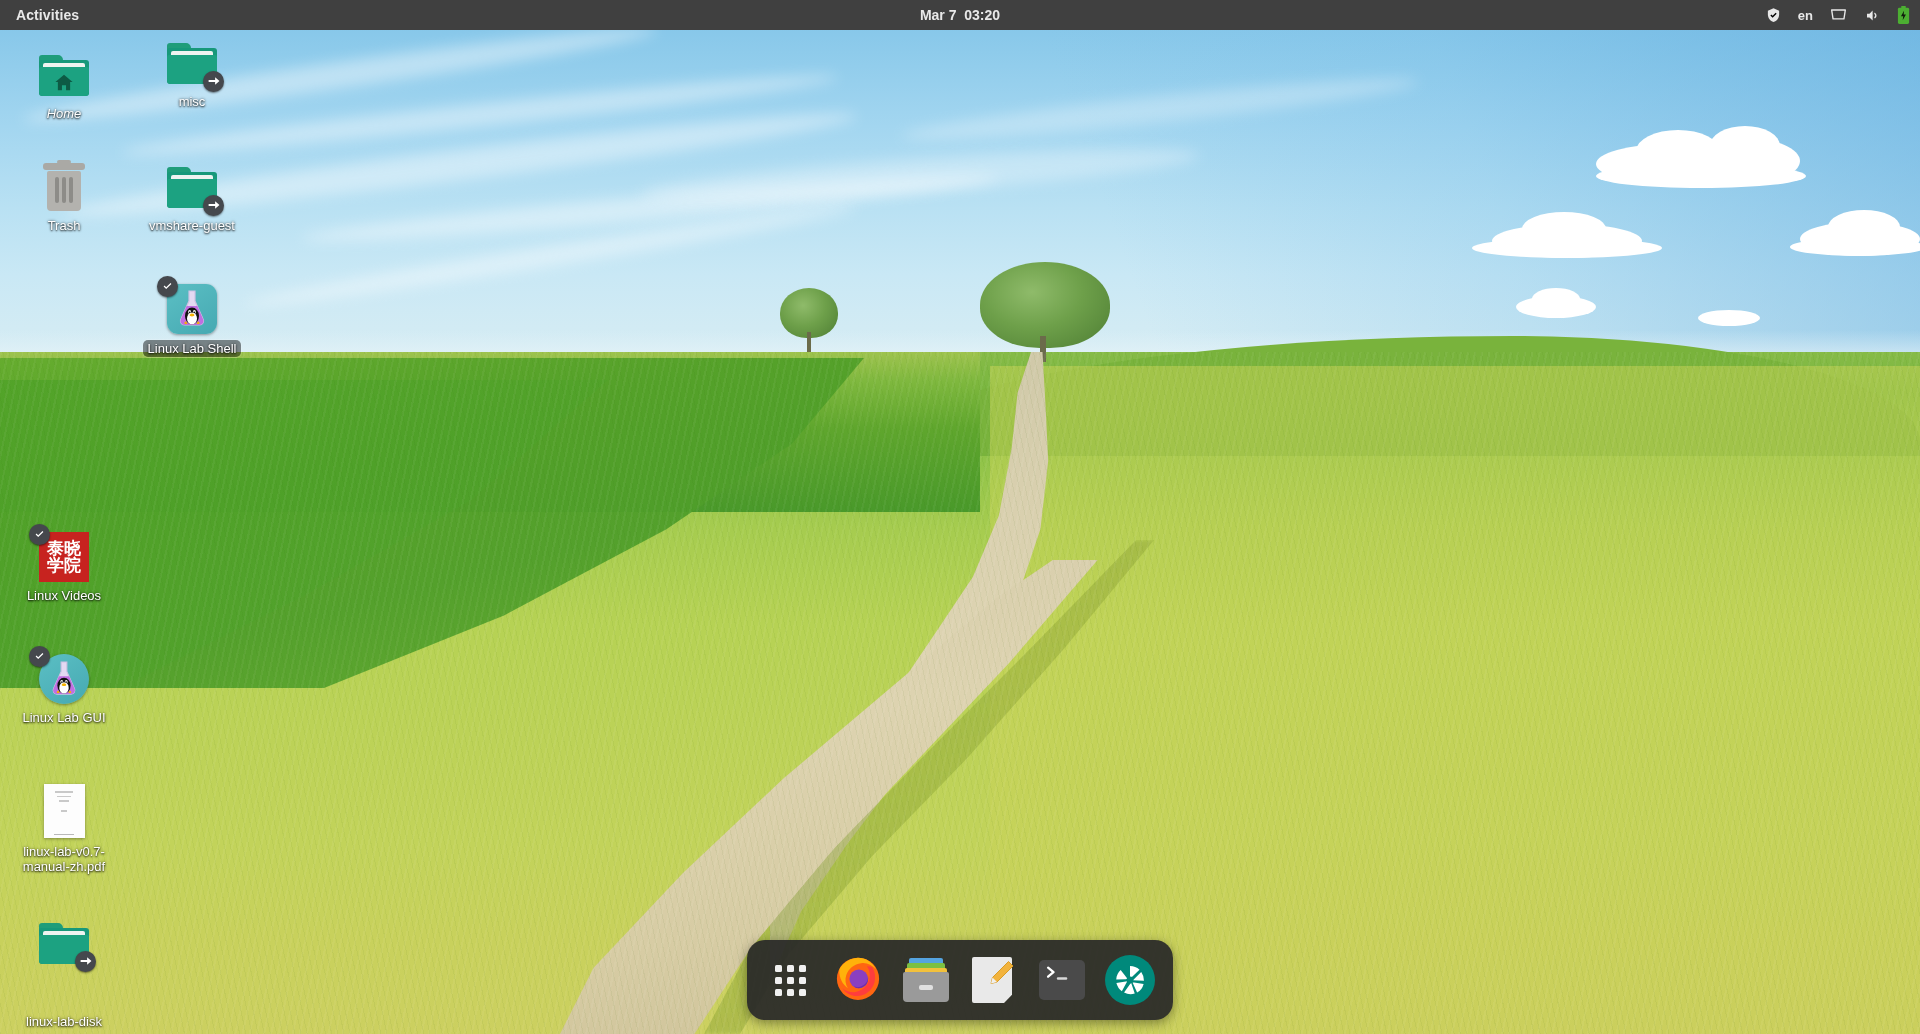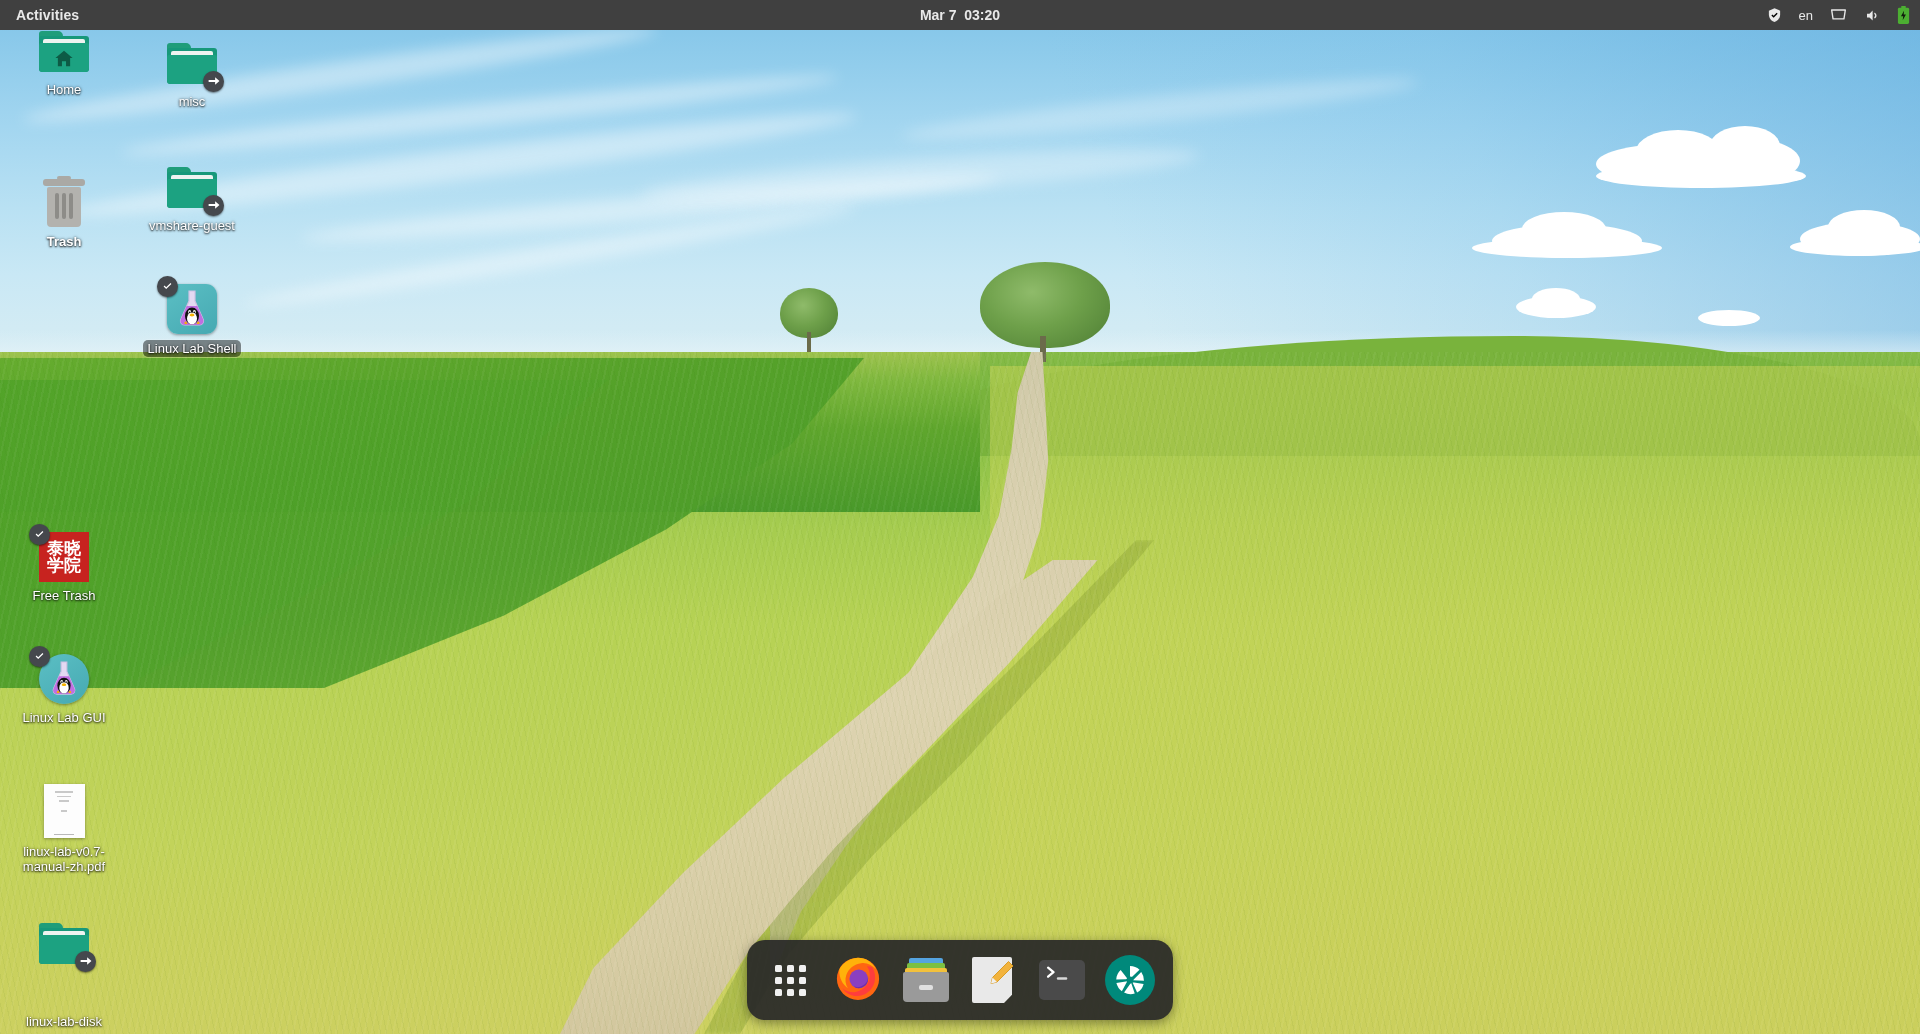--- a/index.html
+++ b/index.html
@@ -135,21 +135,21 @@
     display:flex; align-items:center; z-index:50;
     font-size:14px; font-weight:bold;
   }
   #activities { padding:0 12px 0 16px; letter-spacing:.1px; }
   #topbar-clock {
     position:absolute; left:50%; transform:translateX(-50%);
     font-size:14px; font-weight:bold; white-space:pre;
   }
   #tray { position:absolute; right:10px; display:flex; align-items:center; gap:17px; }
   #tray .tray-item { display:flex; align-items:center; justify-content:center; }
-  #kbd-lang { font-size:13px; font-weight:normal; color:#e8e8e8; }
+  #kbd-lang { font-size:13px; font-weight:bold; color:#e8e8e8; }
 
   
   .dicon {
     position:absolute; width:104px;
     display:flex; flex-direction:column; align-items:center;
     z-index:10;
   }
   .dicon .glyphbox {
     position:relative; width:54px; height:54px;
     display:flex; align-items:center; justify-content:center;
@@ -355,21 +355,21 @@
       <span class="tray-item">
         <svg width="13" height="18" viewBox="0 0 14 20">
           <rect x="4.5" y="0" width="5" height="2.2" rx="0.6" fill="#4caf32"></rect>
           <rect x="0.8" y="2" width="12.4" height="18" rx="1.6" fill="#4caf32"></rect>
           <path d="M7.6 5.2 4.2 11.4h2.5l-0.6 4.4 3.6-6.4H7.2z" fill="#0f1a0b"></path>
         </svg>
       </span>
     </div>
   </div>
 
-  <div class="dicon" style="left:12px; top:24px;">
+  <div class="dicon" style="left:12px; top:48px;font-style:italic;">
     <div class="glyphbox">
       <div class="folder">
         <div class="tab"></div>
           <div class="body"></div>
           <div class="paper"></div>
           <div class="front"></div>
         <svg style="position:absolute; left:15px; top:18px; z-index:3;" width="20" height="18" viewBox="0 0 24 22">
           <path d="M12 2 1.5 11h3V21h5v-6h5v6h5V11h3L12 2z" fill="#0d5b45"></path>
         </svg>
       </div>
@@ -387,21 +387,21 @@
       </div>
       <span class="badge-link">
         <svg width="13" height="13" viewBox="0 0 24 24">
             <path d="M3 13h12v5l8-7-8-7v5H3z" fill="#fff"></path>
           </svg>
       </span>
     </div>
     <div class="dlabel">misc</div>
   </div>
 
-  <div class="dicon" style="left:12px; top:176px;font-weight:bold;">
+  <div class="dicon" style="left:12px; top:160px;">
     <div class="glyphbox">
       <div class="trash">
         <div class="handle"></div>
           <div class="lid"></div>
           <div class="can"></div>
         <div class="rib" style="left:12px;"></div>
         <div class="rib" style="left:19px;"></div>
         <div class="rib" style="left:26px;"></div>
       </div>
     </div>
@@ -459,21 +459,21 @@
           <div><span>泰晓</span></div>
           <div><span>学院</span></div>
         </div>
       </div>
       <span class="badge-check">
         <svg width="13" height="13" viewBox="0 0 24 24">
             <path d="M9.6 16.8 4.8 12l1.7-1.7 3.1 3.1 7.9-7.9 1.7 1.7z" fill="#fff"></path>
           </svg>
       </span>
     </div>
-    <div class="dlabel">Free Trash</div>
+    <div class="dlabel">Linux Videos</div>
   </div>
 
   <div class="dicon" style="left:12px; top:652px;">
     <div class="glyphbox">
       <div class="tile" style="border-radius:50%; background:linear-gradient(145deg,#5bbfc4,#46a9b2);">
         <svg width="34" height="38" viewBox="0 0 36 40">
           <path d="M15 2h6v10l8 18a4 4 0 0 1-3.6 6H10.6A4 4 0 0 1 7 30l8-18V2z" fill="#e4d9f2" stroke="#cfc2e4" stroke-width="1.2"></path>
           <path d="M12.6 17h10.8l5.6 13a4 4 0 0 1-3.6 6H10.6A4 4 0 0 1 7 30z" fill="#c06fe0"></path>
           <ellipse cx="18" cy="27" rx="7" ry="8.4" fill="#111"></ellipse>
           <ellipse cx="18" cy="29.4" rx="5" ry="6" fill="#fff"></ellipse>

